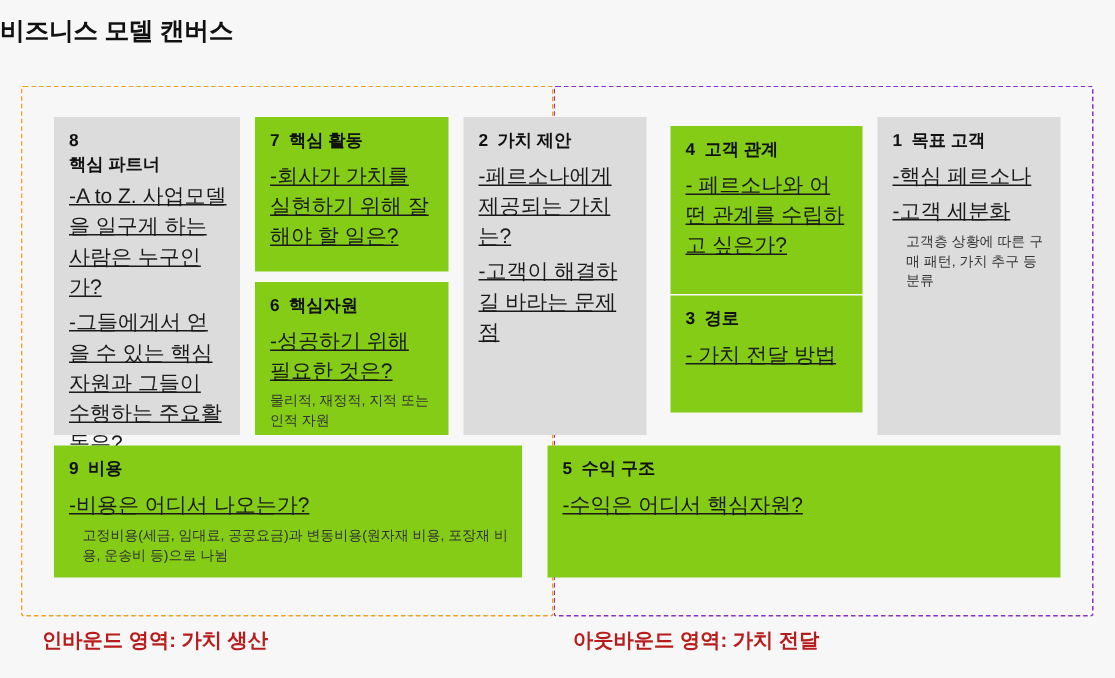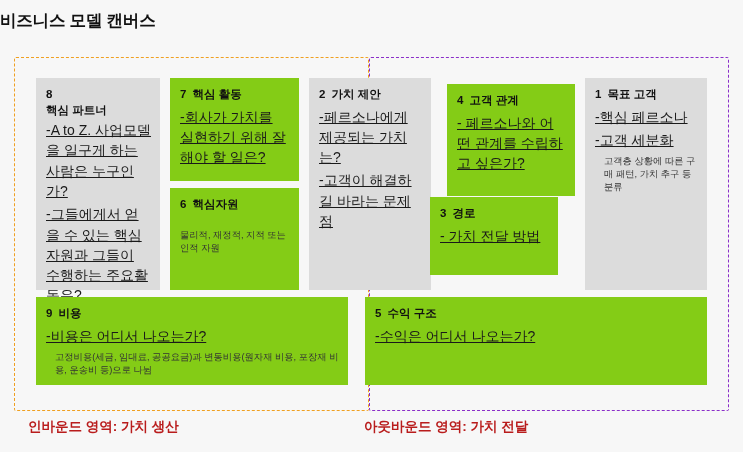--- a/index.html
+++ b/index.html
@@ -52,21 +52,21 @@
     border-color: #8b2fc9;
   }
   .region-label {
     position: absolute;
     top: 418px;
     font-size: 13.5px;
     font-weight: bold;
     color: #b91c1c;
   }
   #label-inbound { left: 28px; }
-  #label-outbound { left: 364px; text-align: right; }
+  #label-outbound { left: 382px; text-align: right; }
 
   .box {
     position: absolute;
     background: #84cc16;
     box-sizing: border-box;
     padding: 9px 9px 8px 10px;
   }
   .box.tall { background: #dcdcdc; }
 
   .bx-head {
@@ -94,30 +94,30 @@
     font-size: 9.3px;
     line-height: 1.42;
     color: #333;
     margin-top: 5px;
     padding-left: 9px;
   }
   .bx-sub {
     font-size: 9.3px;
     line-height: 1.42;
     color: #333;
-    margin-top: 16px;
+    margin-top: 4px;
   }
 
   
   #box-partners   { left: 36px;  top: 78px;  width: 124px; height: 212px; }
   #box-activities { left: 170px; top: 78px;  width: 129px; height: 103px; }
   #box-resources  { left: 170px; top: 188px; width: 129px; height: 102px; }
   #box-value      { left: 309px; top: 78px;  width: 122px; height: 212px; }
   #box-relations  { left: 447px; top: 84px;  width: 128px; height: 112px; }
-  #box-channels   { left: 430px; top: 197px; width: 128px; height: 78px;  }
+  #box-channels   { left: 447px; top: 197px; width: 128px; height: 78px;  }
   #box-customers  { left: 585px; top: 78px;  width: 122px; height: 212px; }
   #box-cost       { left: 36px;  top: 297px; width: 312px; height: 88px; }
   #box-revenue    { left: 365px; top: 297px; width: 342px; height: 88px; }
 
   #box-partners .bx-head { margin-bottom: 2px; }
   .head-stack .num-line { display: block; }
 </style>
 </head>
 <body>
 
@@ -150,20 +150,23 @@
     <div class="bx-body">
       <div class="li">-회사가 가치를 실현하기 위해 잘해야 할 일은?</div>
     </div>
   </div>
 
   <div class="box" id="box-resources">
     <div class="bx-head">
       <span class="bx-num">6</span>
       <span>핵심자원</span>
     </div>
+    <div class="bx-body">
+      <div class="li">-성공하기 위해 필요한 것은?</div>
+    </div>
     <div class="bx-sub">물리적, 재정적, 지적 또는 인적 자원</div>
   </div>
 
   <div class="box tall" id="box-value">
     <div class="bx-head">
       <span class="bx-num">2</span>
       <span>가치 제안</span>
     </div>
     <div class="bx-body">
       <div class="li">-페르소나에게 제공되는 가치는?</div>
@@ -213,17 +216,17 @@
     </div>
     <div class="bx-note">고정비용(세금, 임대료, 공공요금)과 변동비용(원자재 비용, 포장재 비용, 운송비 등)으로 나뉨</div>
   </div>
 
   <div class="box" id="box-revenue">
     <div class="bx-head">
       <span class="bx-num">5</span>
       <span>수익 구조</span>
     </div>
     <div class="bx-body">
-      <div class="li">-수익은 어디서 나오는가?</div>
+      <div class="li">-수익은 어디서 핵심자원?</div>
     </div>
   </div>
 
 </div>
 
 </body></html>

